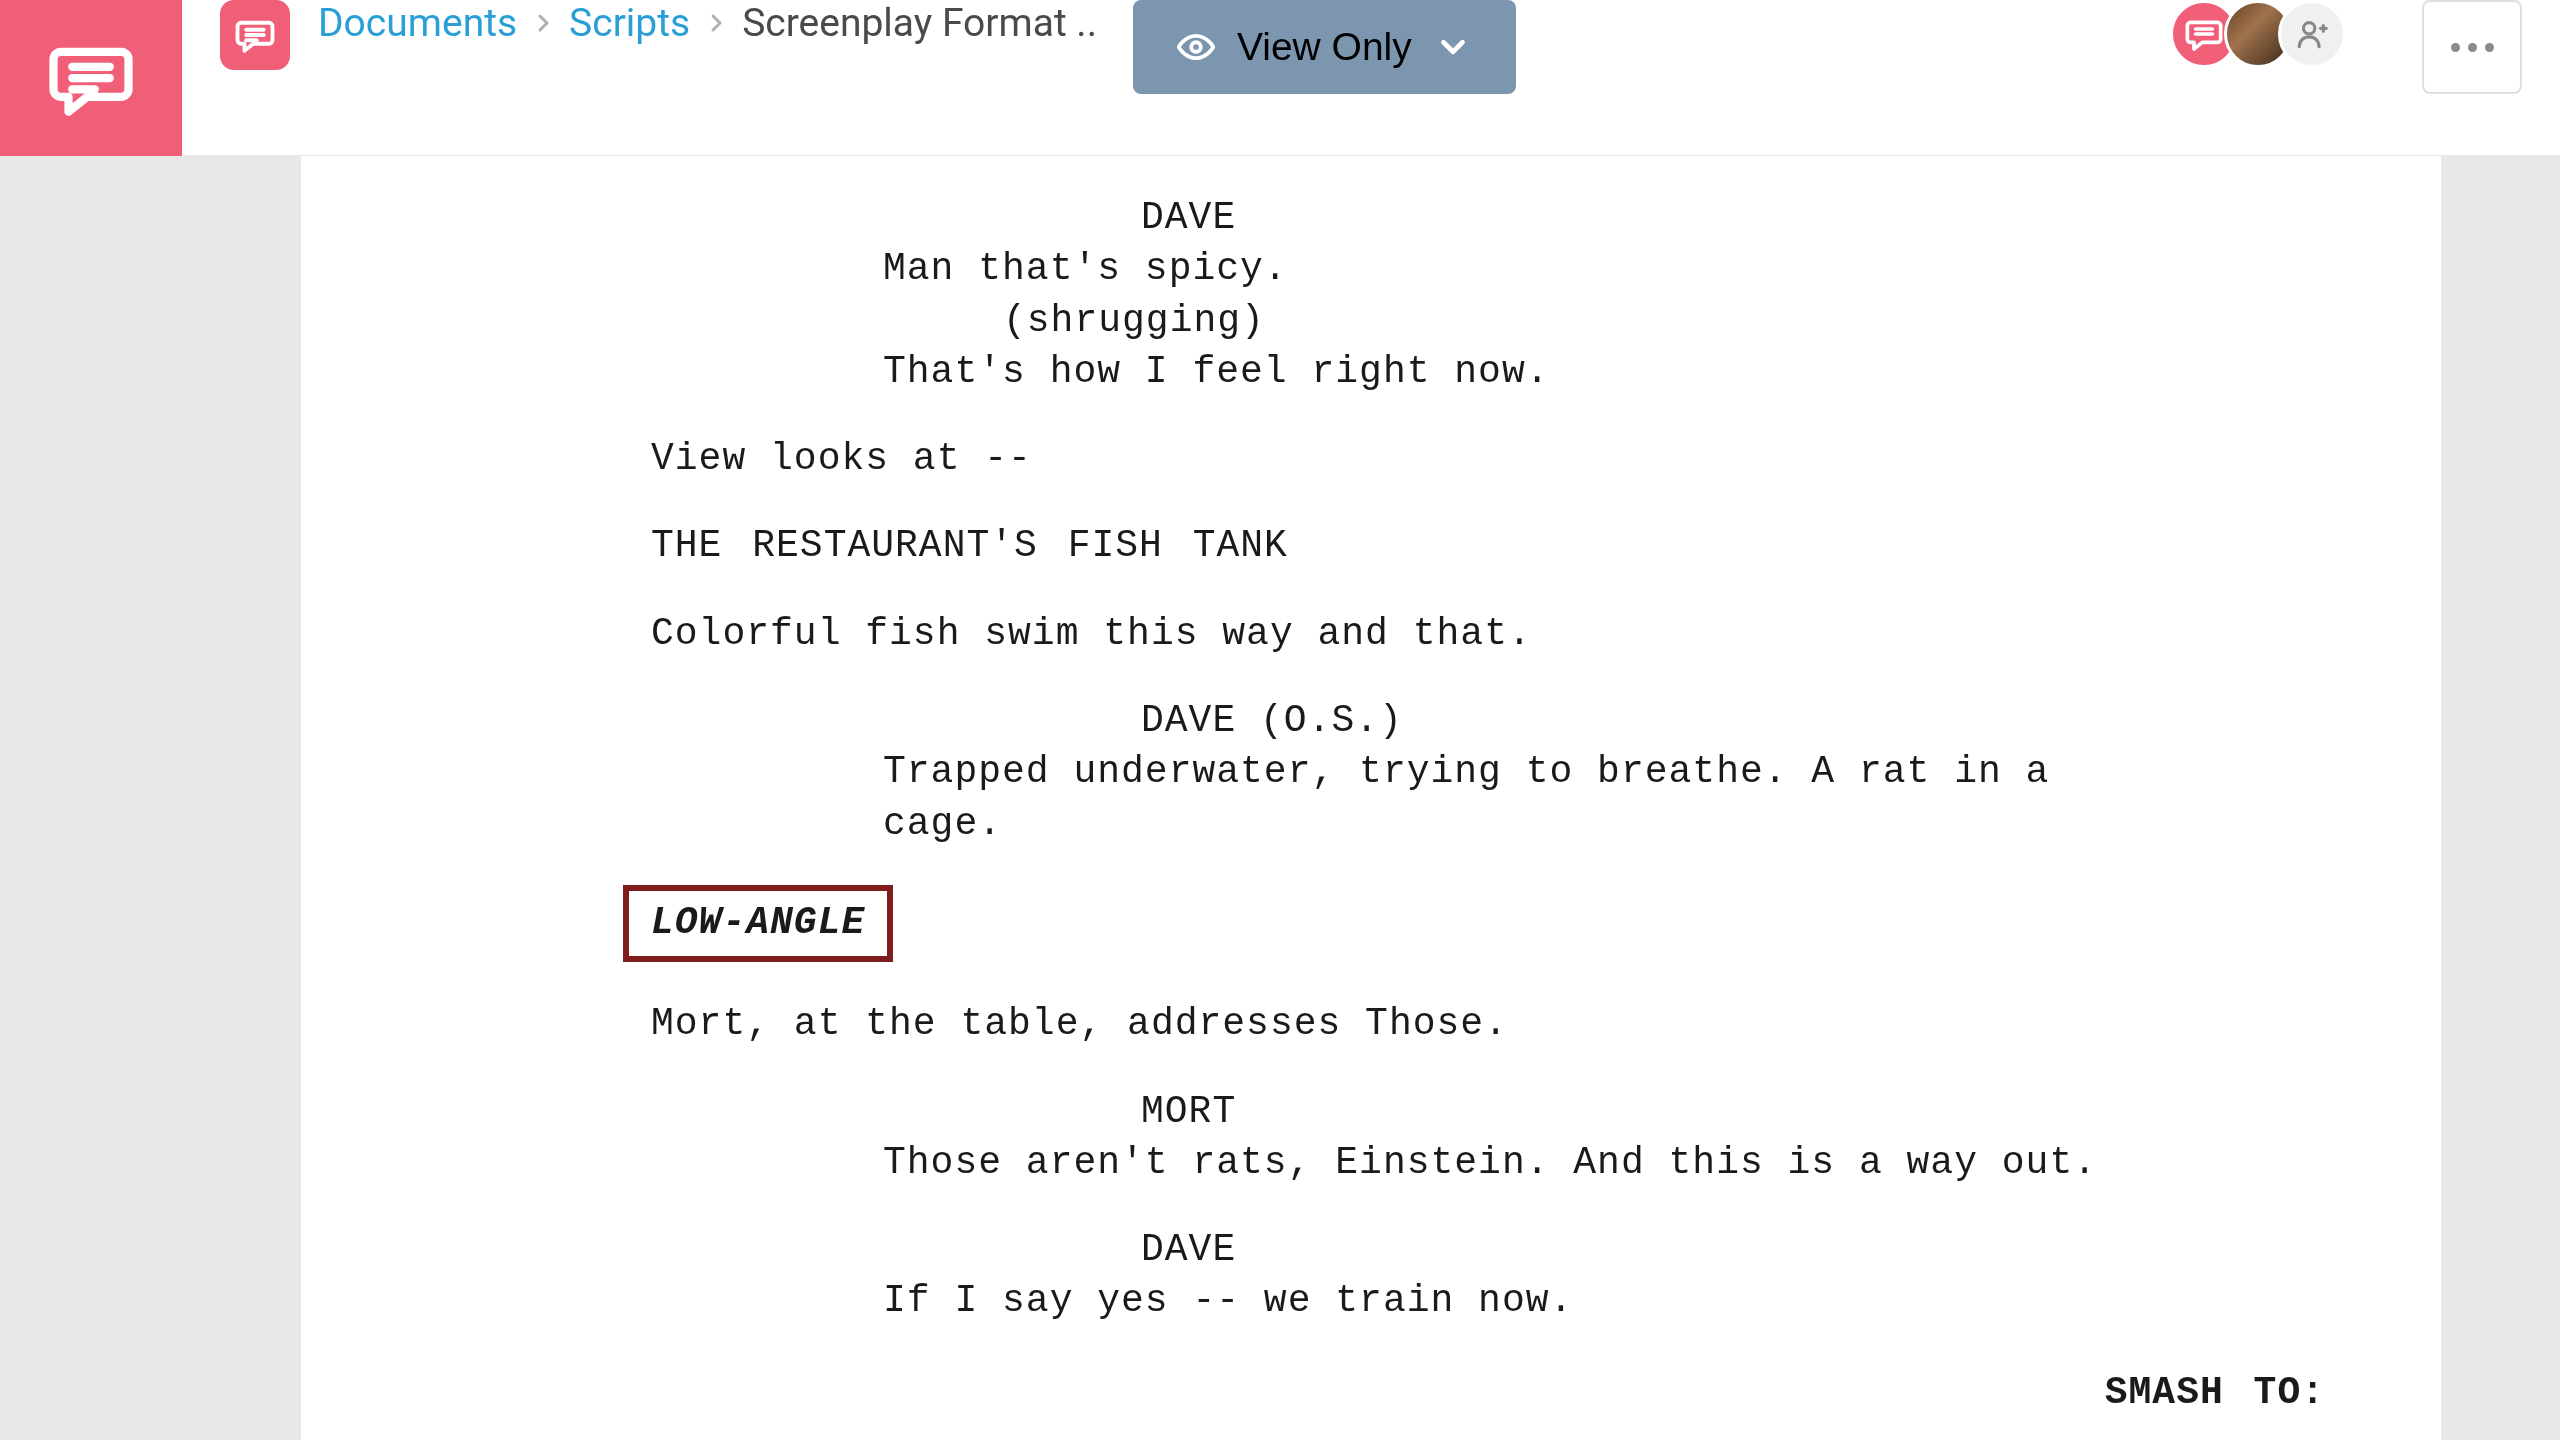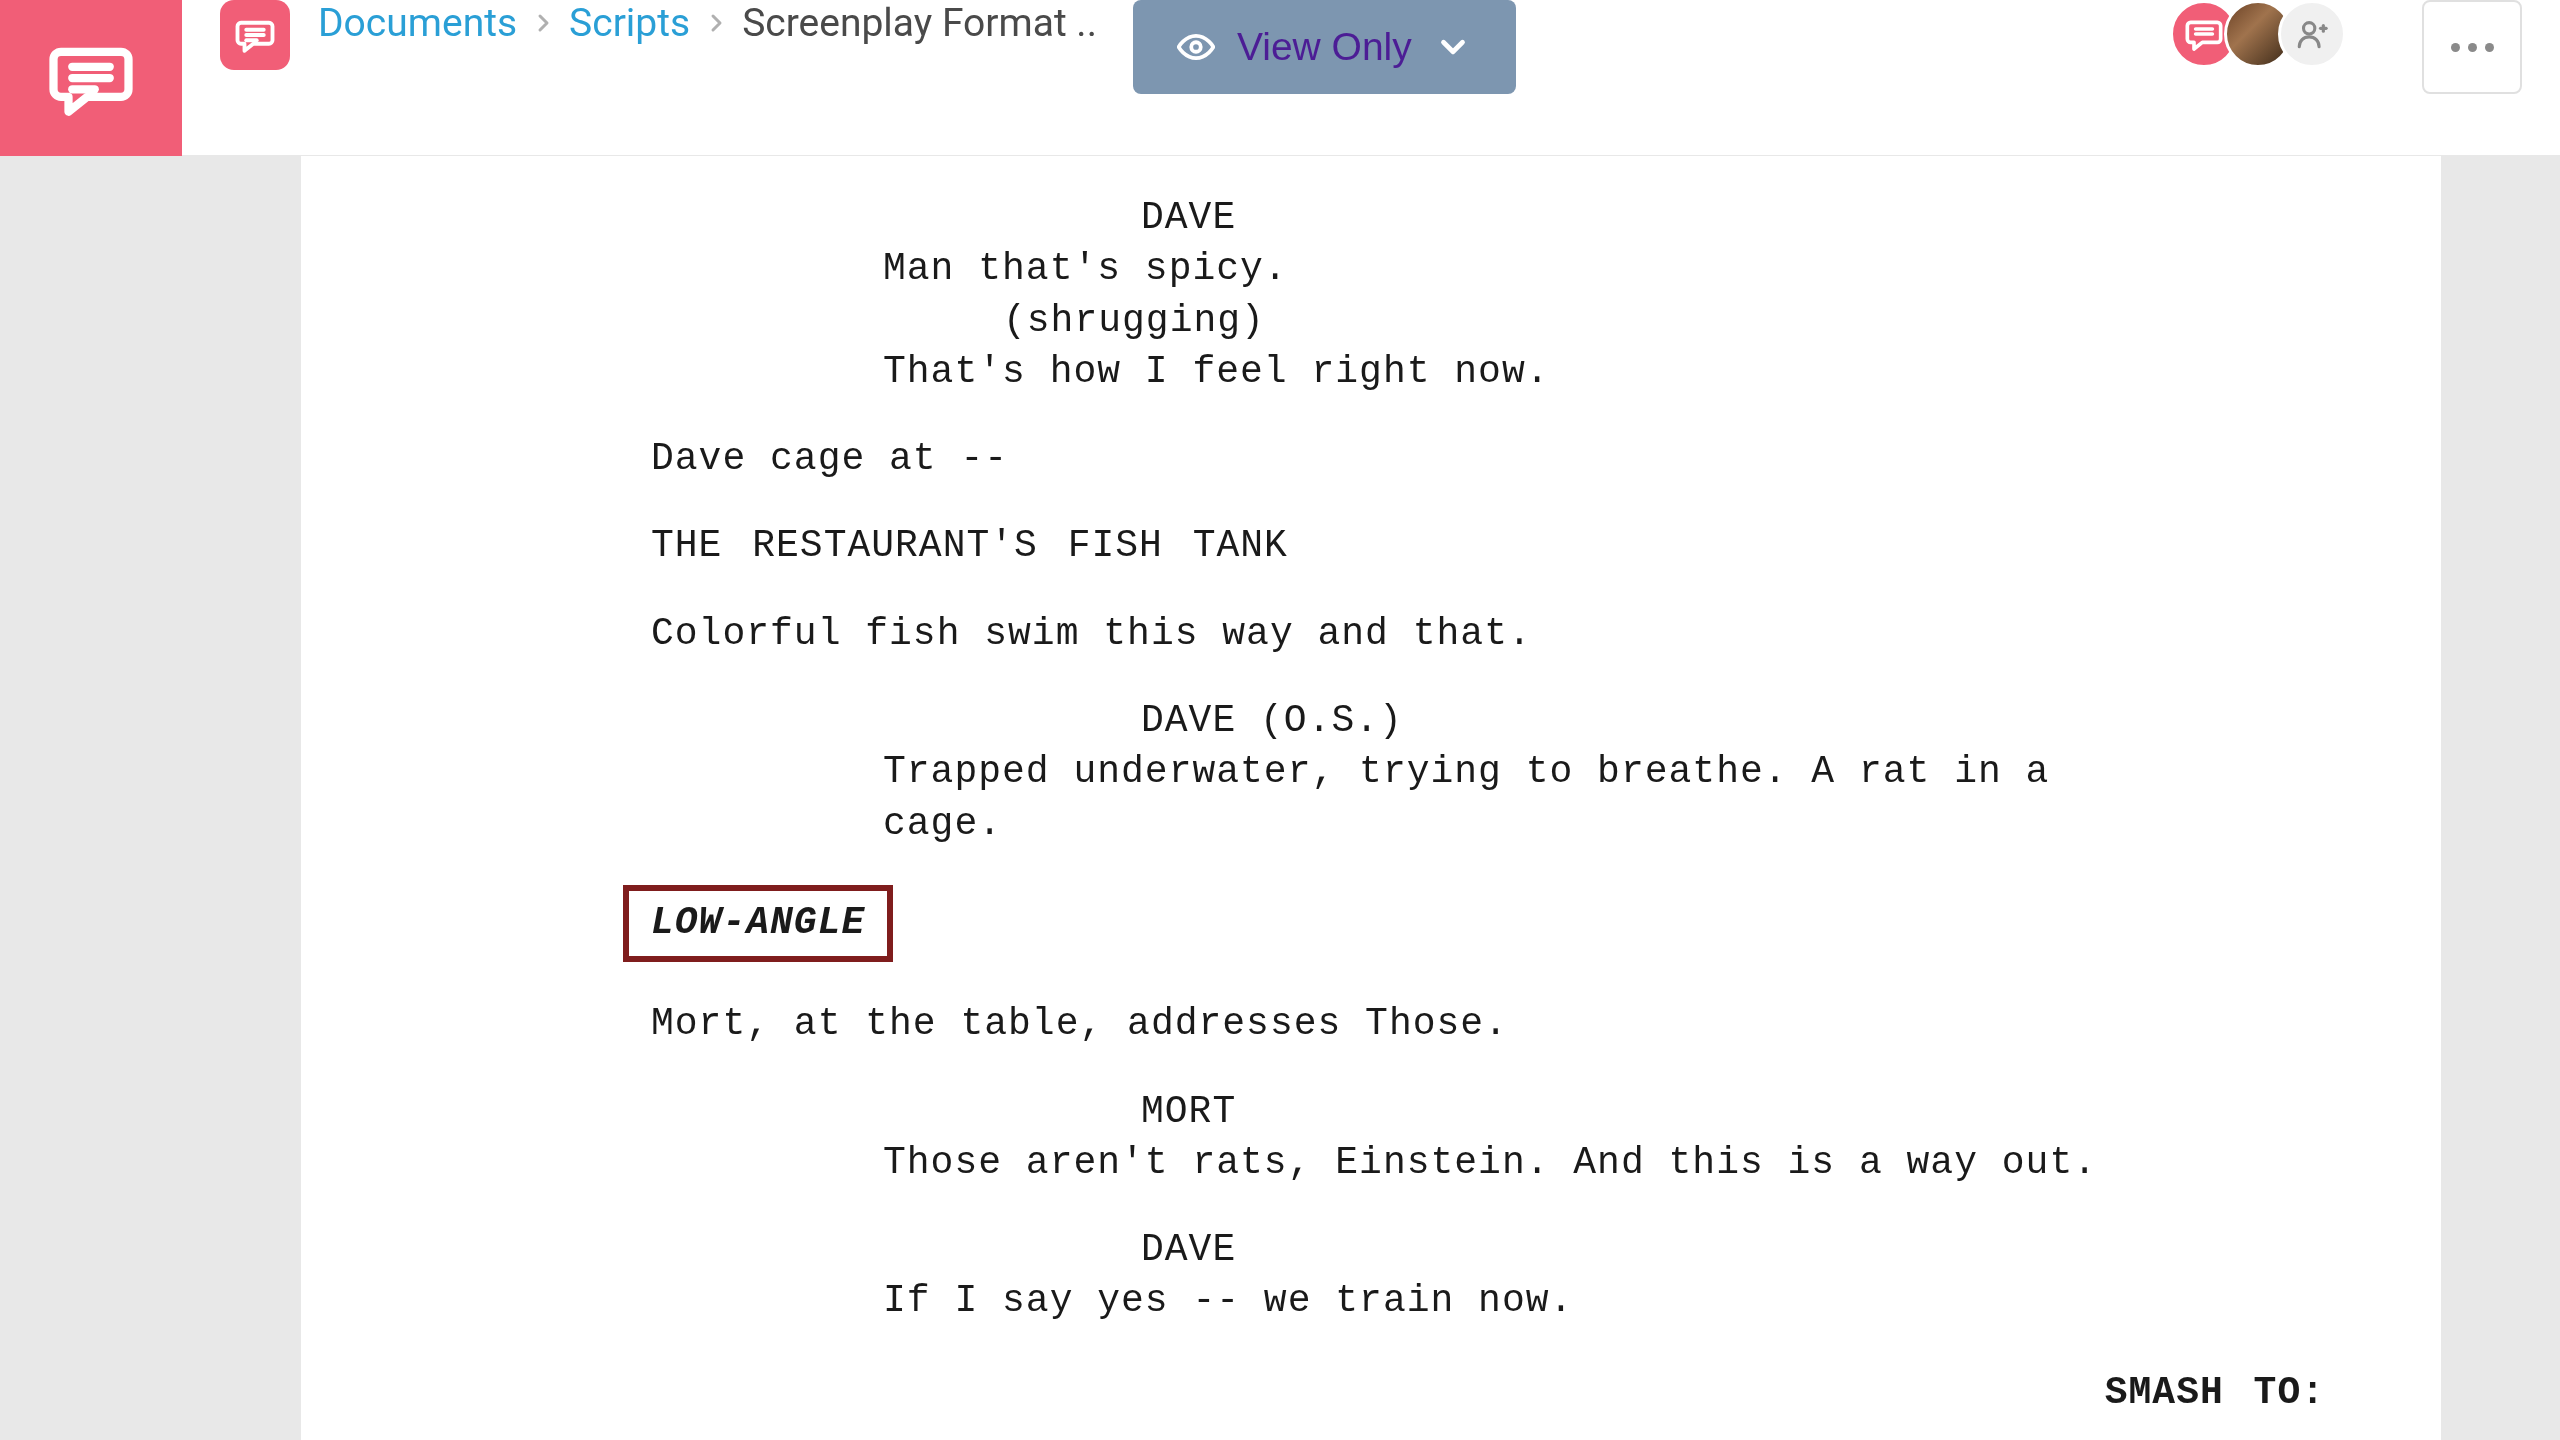--- a/index.html
+++ b/index.html
@@ -8,21 +8,21 @@
   .logo-bar { width: 182px; height: 156px; background: #f15e77; display: flex; align-items: center; justify-content: center; flex-shrink: 0; }
   .logo-bar svg { width: 90px; height: 90px; }
   .main { flex: 1; display: flex; flex-direction: column; background: #e8e8e8; }
   .topbar { height: 156px; background: #ffffff; display: flex; align-items: flex-start; padding: 0 38px; gap: 28px; border-bottom: 1px solid #e8e8e8; }
   .app-icon-small { width: 70px; height: 70px; border-radius: 14px; background: #f15e77; display: flex; align-items: center; justify-content: center; flex-shrink: 0; }
   .app-icon-small svg { width: 42px; height: 42px; }
   .breadcrumb { display: flex; align-items: center; gap: 14px; font-size: 39px; font-weight: 400; }
   .breadcrumb .link { color: #2a9fd6; cursor: pointer; }
   .breadcrumb .sep { color: #b0b0b0; display:flex; align-items:center; }
   .breadcrumb .current { color: #4a4a4a; }
-  .view-btn { margin-left: 8px; background: #7d96b0; color: #4c1d95; border: none; border-radius: 8px; height: 94px; padding: 0 44px; display: flex; align-items: center; gap: 22px; font-size: 39px; cursor: pointer; }
+  .view-btn { margin-left: 8px; background: #7d96b0; color: #000000; border: none; border-radius: 8px; height: 94px; padding: 0 44px; display: flex; align-items: center; gap: 22px; font-size: 39px; cursor: pointer; }
   .view-btn svg { width: 38px; height: 38px; }
   .spacer { flex: 1; }
   .avatars { display: flex; align-items: center; }
   .avatar { width: 68px; height: 68px; border-radius: 50%; border: 3px solid #fff; display:flex; align-items:center; justify-content:center; margin-left: -14px; overflow:hidden; }
   .avatar.pink { background: #f15e77; }
   .avatar.pink svg { width: 40px; height: 40px; }
   .avatar.photo { background: linear-gradient(135deg,#6b4226 0%, #a0734d 40%, #3a2817 100%); }
   .avatar.add { background: #f0f0f0; color:#888; }
   .avatar.add svg { width: 34px; height: 34px; }
   .more-btn { margin-left: 48px; width: 100px; height: 94px; border: 2px solid #e0e0e0; border-radius: 8px; background: #fff; display:flex; align-items:center; justify-content:center; cursor:pointer; gap:8px; }
@@ -119,21 +119,21 @@
     </div>
 
     <div class="doc-area">
       <div class="page">
         <div class="screenplay">
           <div class="character">DAVE</div>
           <div class="dialogue">Man that's spicy.</div>
           <div class="paren">(shrugging)</div>
           <div class="dialogue">That's how I feel right now.</div>
 
-          <div class="action">Dave cage at --</div>
+          <div class="action">View looks at --</div>
 
           <div class="shot-bold">THE RESTAURANT'S FISH TANK</div>
 
           <div class="action">Colorful fish swim this way and that.</div>
 
           <div class="character" style="padding-top:36px">DAVE (O.S.)</div>
           <div class="dialogue">Trapped underwater, trying to breathe. A rat in a cage.</div>
 
           <div class="highlight-wrap">
             <span class="highlight-box">LOW-ANGLE</span>

